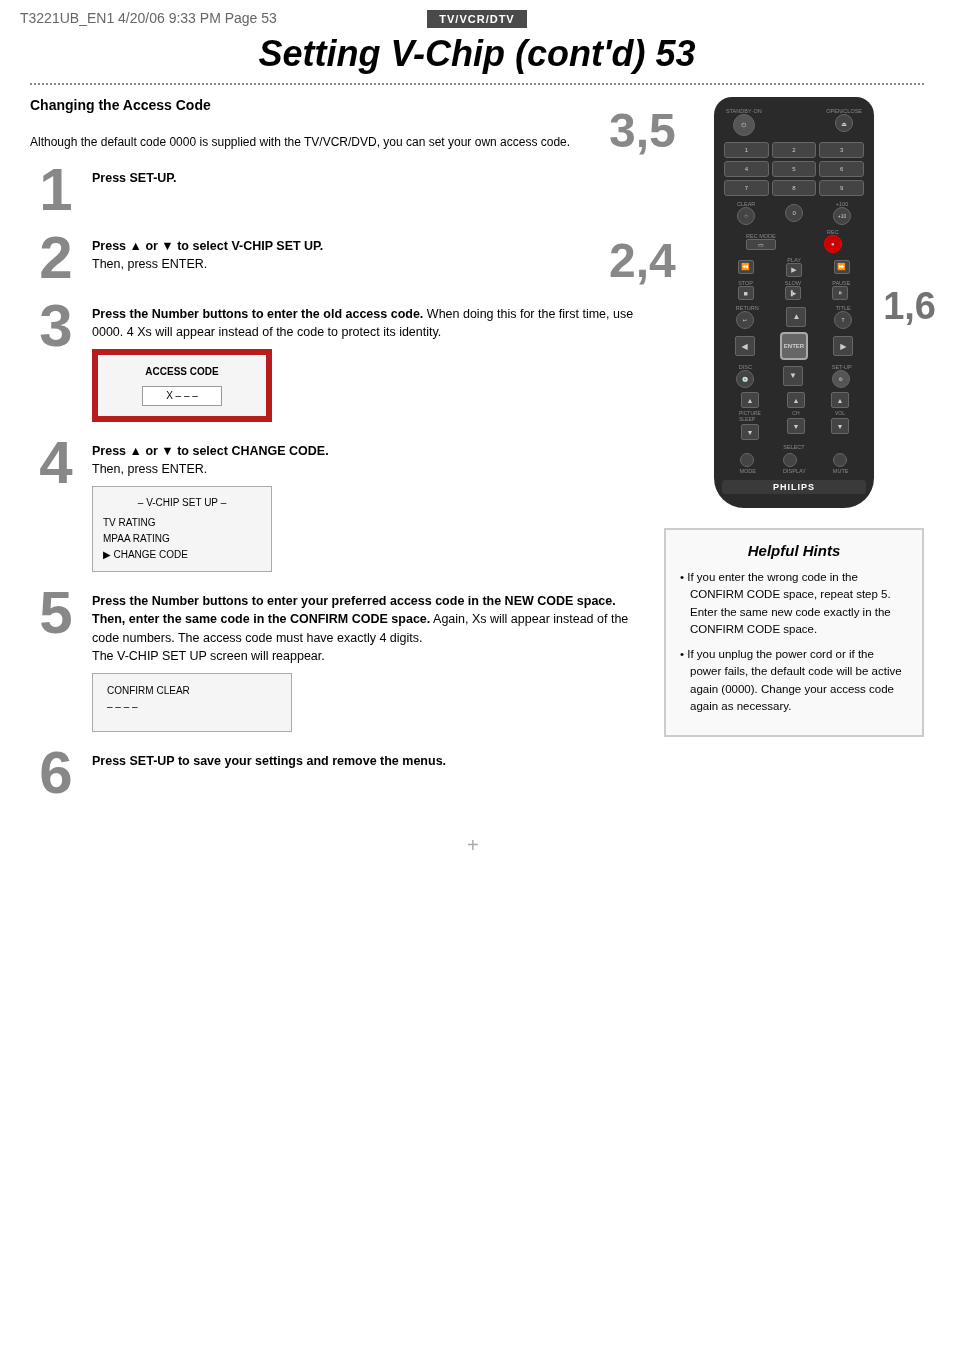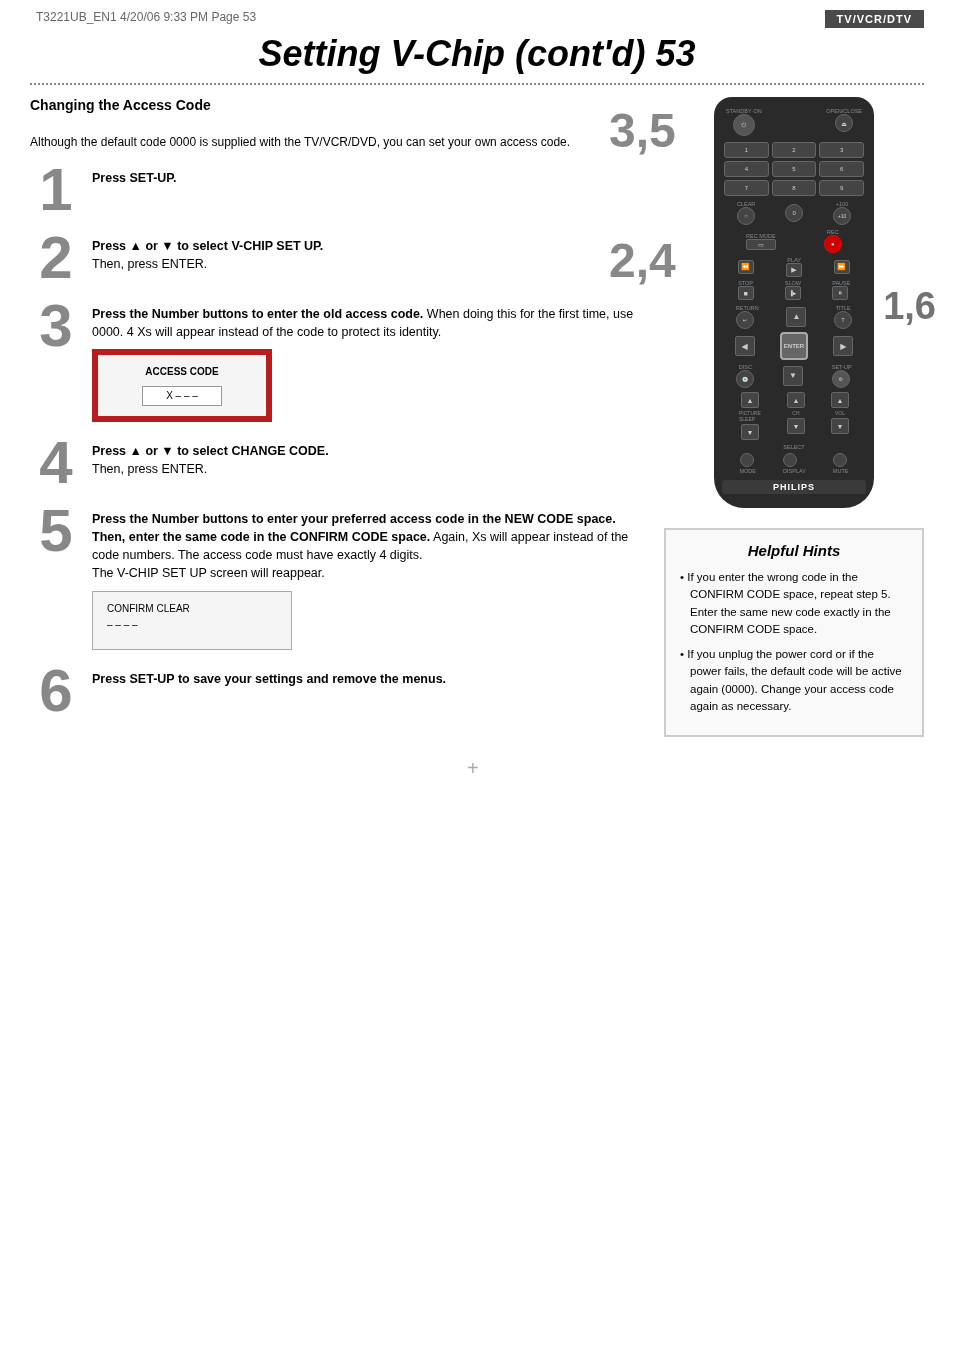--- a/index.html
+++ b/index.html
@@ -9,21 +9,21 @@
       background: #fff;
       font-family: Arial, Helvetica, sans-serif;
       font-size: 13px;
       color: #000;
       position: relative;
     }
 
     
     .page-header {
       display: flex;
-      justify-content: flex-end;
+      justify-content: center;
       padding: 10px 30px 0 30px;
     }
     .tv-vcr-badge {
       background: #4a4a4a;
       color: #fff;
       font-size: 11px;
       font-weight: bold;
       padding: 3px 12px;
       letter-spacing: 1px;
     }
@@ -182,22 +182,22 @@
     .helpful-hints-text p {
       margin-bottom: 8px;
       padding-left: 10px;
       text-indent: -10px;
     }
 
     
     .page-meta {
       position: absolute;
       top: 10px;
-      left: 36px;
-      font-size: 12px;
+      left: 20px;
+      font-size: 14px;
       color: #666;
     }
 
     
     .step5-content {
       font-size: 12.5px;
       line-height: 1.45;
     }
 
     
@@ -412,20 +412,26 @@
         </div>
       </div>
     </div>
 
     <div class="step-container">
       <div class="step-number-large" style="font-size:60px;color:#888;">4</div>
       <div class="step-content">
         <strong>Press ▲ or ▼ to select CHANGE CODE.</strong><br>
         <span>Then, press ENTER.</span>
         
+        <div class="osd-menu">
+          <div class="osd-menu-title">– V-CHIP SET UP –</div>
+          <div>TV RATING</div>
+          <div>MPAA RATING</div>
+          <div>▶ CHANGE CODE</div>
+        </div>
       </div>
     </div>
 
     <div class="step-container">
       <div class="step-number-large" style="font-size:60px;color:#888;">5</div>
       <div class="step-content step5-content">
         <strong>Press the Number buttons to enter your preferred access code in the NEW CODE space. Then, enter the same code in the CONFIRM CODE space.</strong>
         <span> Again, Xs will appear instead of the code numbers. The access code must have exactly 4 digits.<br>The V-CHIP SET UP screen will reappear.</span>
         
         <div class="osd-new-code-box">

